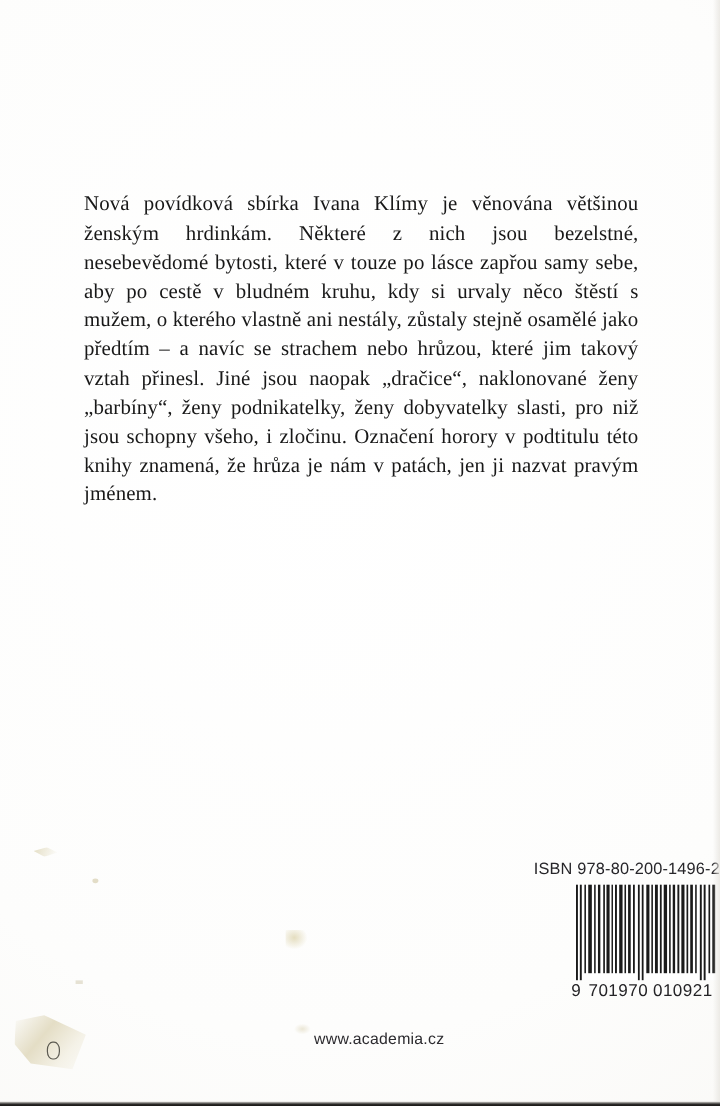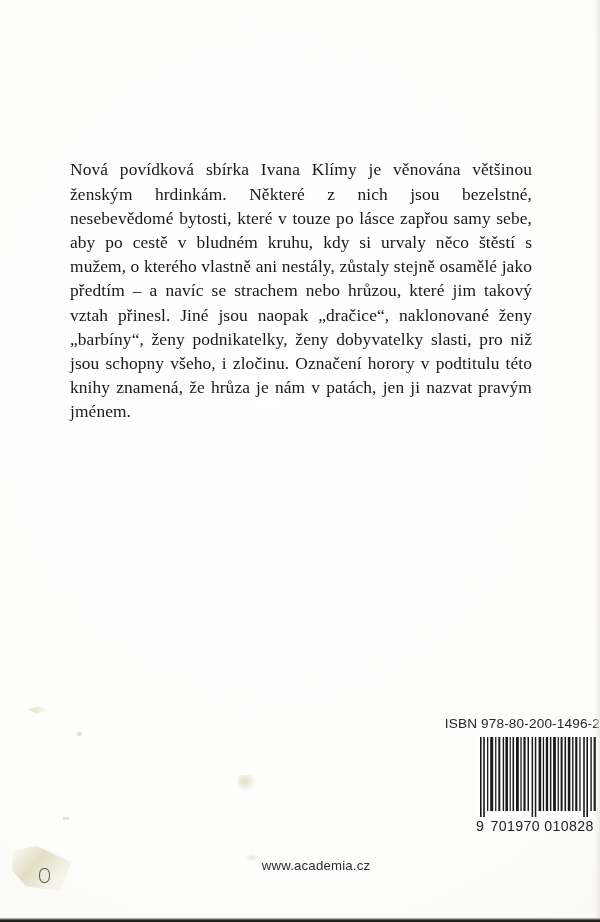--- a/index.html
+++ b/index.html
@@ -210,21 +210,21 @@
 
           <rect x="112.4" y="0" width="1.4" height="74"></rect>
           <rect x="115.6" y="0" width="2.4" height="74"></rect>
         </g>
       </svg>
     </div>
 
     <div class="barcode-digits">
       <span class="lead">9</span>
       <span>701970</span>
-      <span>010828</span>
+      <span>010921</span>
     </div>
 
   </div>
 
   <div class="site-url">www.academia.cz</div>
 
   <div class="scuff scuff-corner"></div>
   <div class="scuff scuff-corner-mark"></div>
   <div class="scuff scuff-upper"></div>
   <div class="scuff scuff-barcode"></div>

